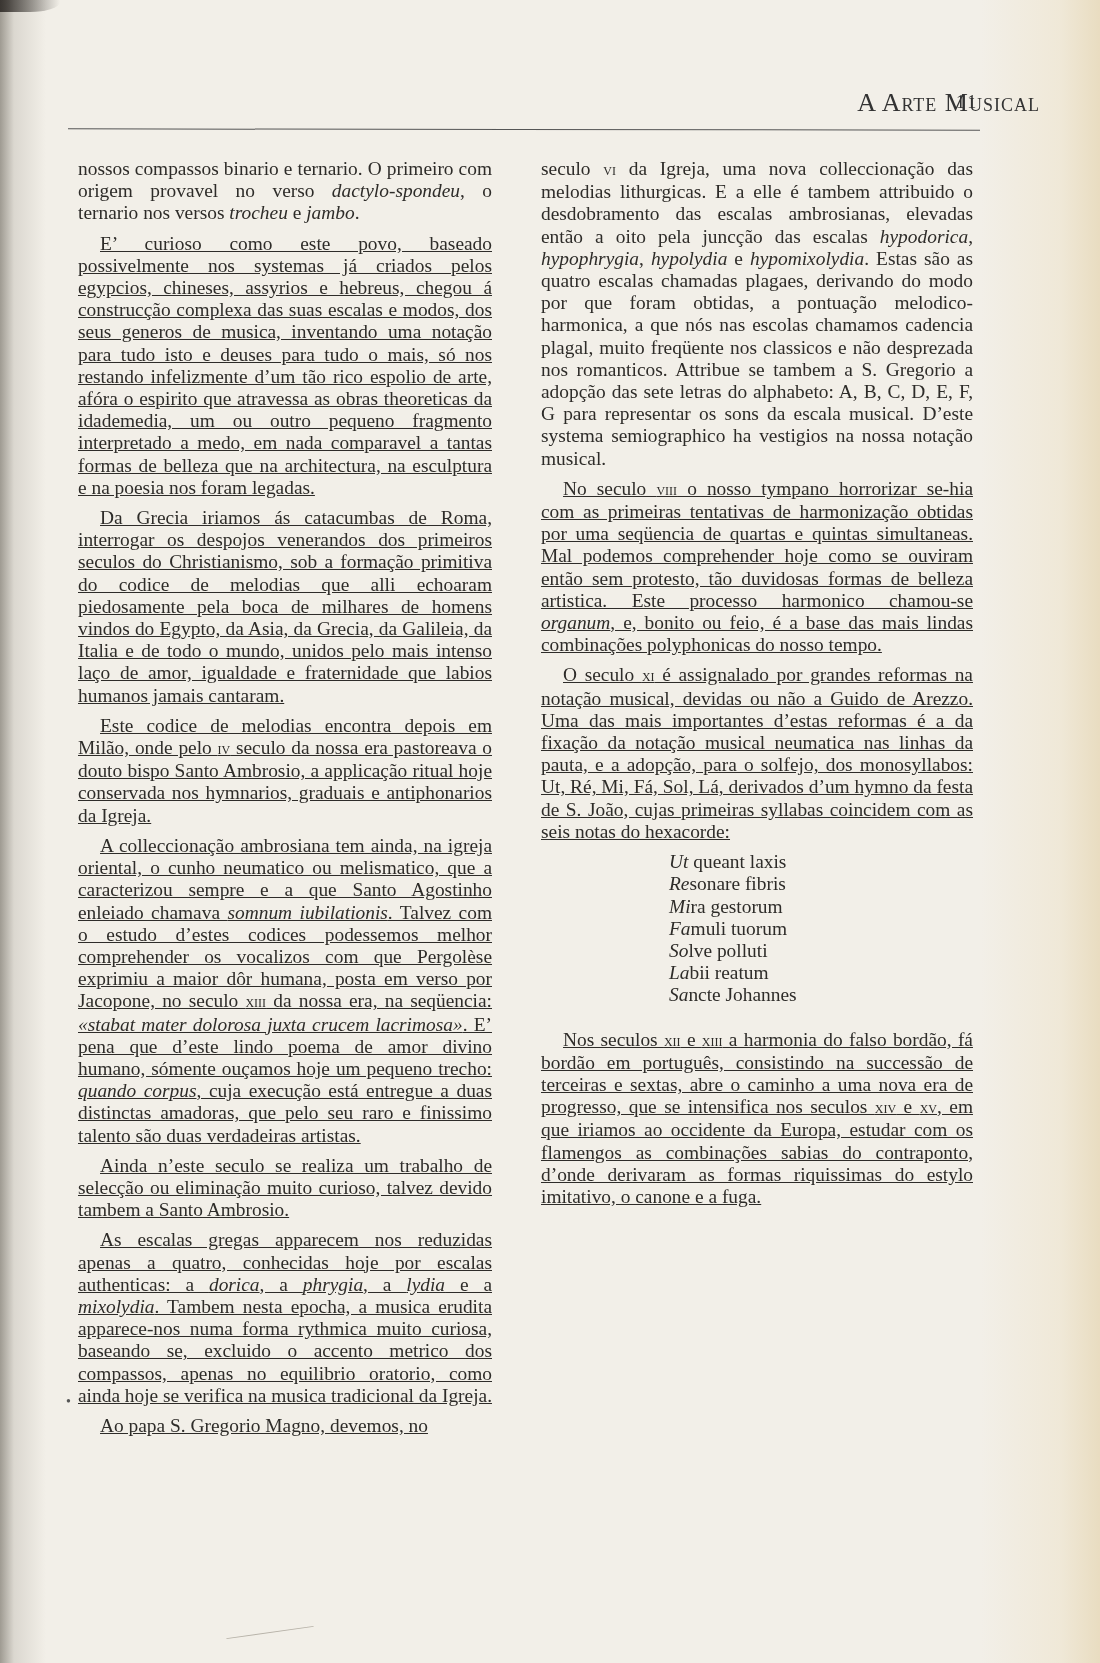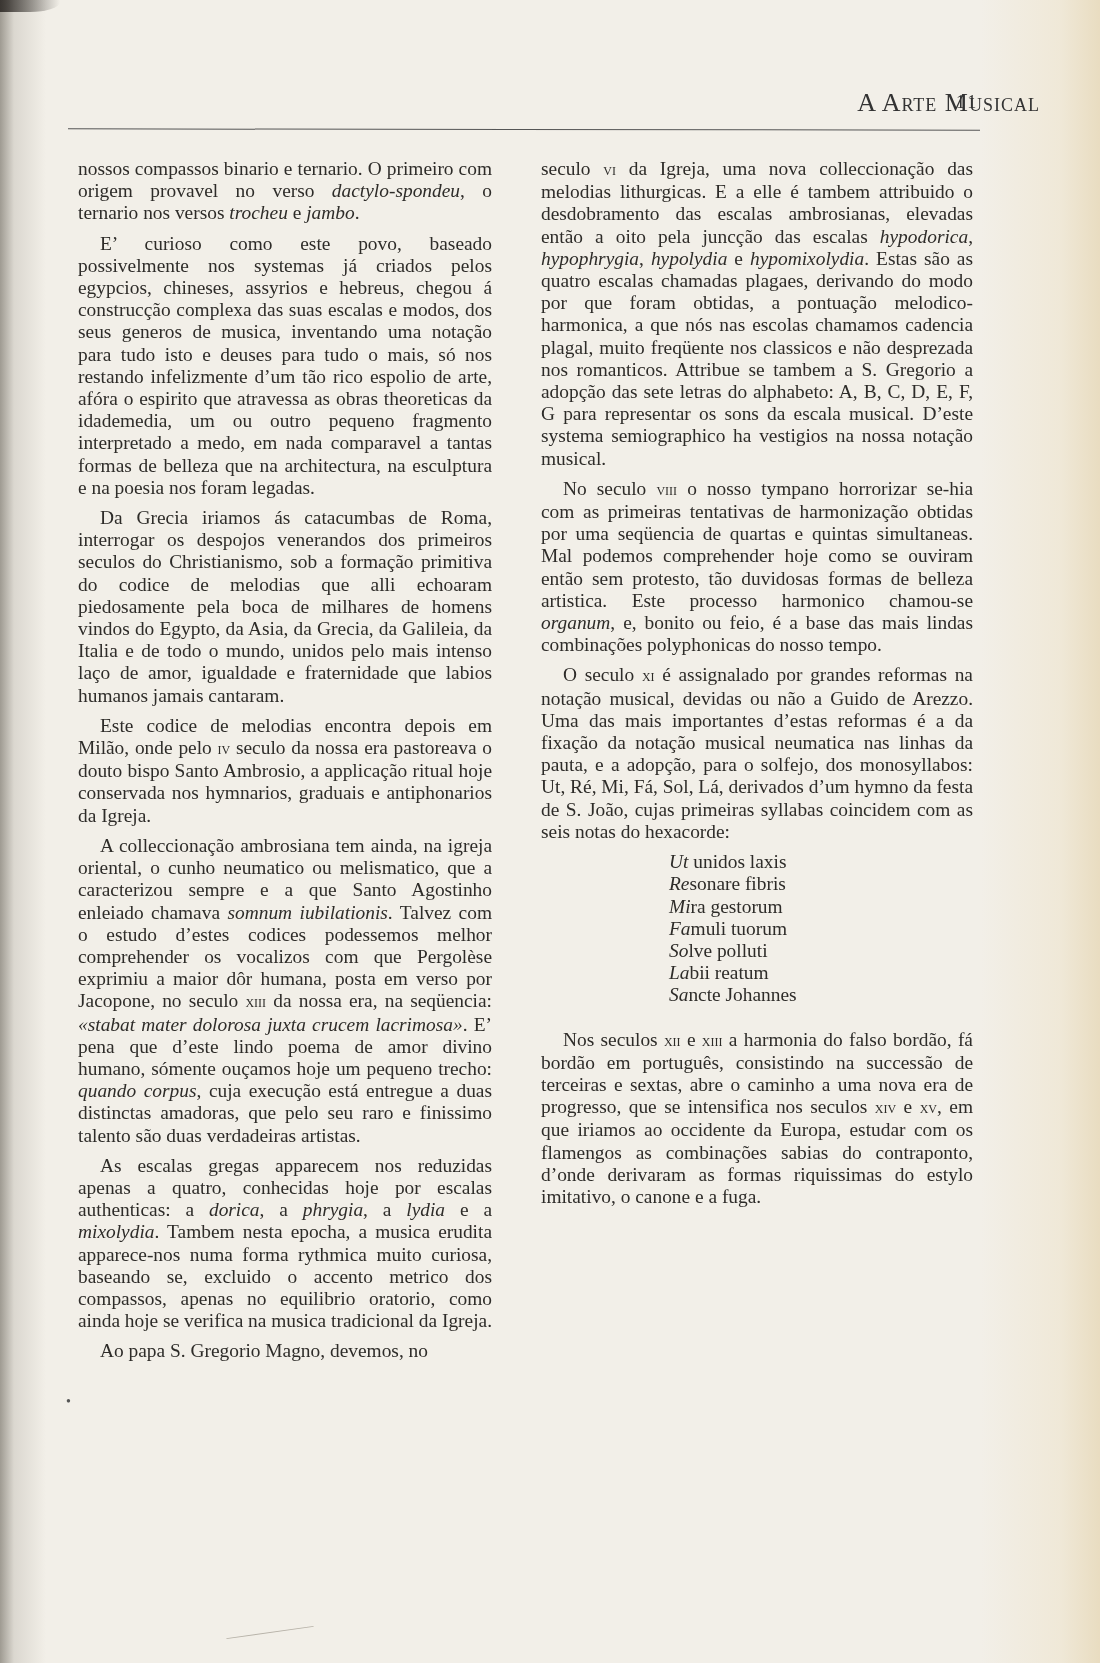--- a/index.html
+++ b/index.html
@@ -34,21 +34,21 @@
     border-top: 1.5px solid #555;
     transform: rotate(0.08deg);
   }
   .column {
     position: absolute; top: 150px; width: 430px;
     font-size: 19.4px; line-height: 22.2px; text-align: justify;
   }
   .col-left { left: 70px; }
   .col-right { left: 533px; width: 448px; }
   .column p { margin: 8px; }
-  .column p.indent { text-indent: 22px; }
+  .column p.indent { text-indent: 22px; text-decoration: underline; }
   .column em { font-style: italic; }
   .sc { font-variant: small-caps; font-size: 0.85em; }
   .hymn { margin: 0 0 22px 0; padding-left: 136px; }
   .hymn-line { display: block; line-height: 22.2px; }
   .hymn-line em { font-style: italic; }
   .mark-dot {
     position: absolute; left: 66px; top: 1394px; font-size: 14px; color: #555;
   }
   .pen-stroke {
     position: absolute; left: 226px; top: 1632px; width: 88px; height: 0;
@@ -64,32 +64,33 @@
   <div class="running-head">A Arte Musical</div>
   <div class="page-number">11</div>
   <div class="head-rule"></div>
 
   <div class="column col-left" id="col-left">
       <p><span>nossos compassos binario e ternario. O primeiro com origem provavel no verso </span><em>dactylo-spondeu</em><span>, o ternario nos versos </span><em>trocheu</em><span> e </span><em>jambo</em><span>.</span></p>
       <p class="indent"><span>E’ curioso como este povo, baseado possivelmente nos systemas já criados pelos egypcios, chineses, assyrios e hebreus, chegou á construcção complexa das suas escalas e modos, dos seus generos de musica, inventando uma notação para tudo isto e deuses para tudo o mais, só nos restando infelizmente d’um tão rico espolio de arte, afóra o espirito que atravessa as obras theoreticas da idademedia, um ou outro pequeno fragmento interpretado a medo, em nada comparavel a tantas formas de belleza que na architectura, na esculptura e na poesia nos foram legadas.</span></p>
       <p class="indent"><span>Da Grecia iriamos ás catacumbas de Roma, interrogar os despojos venerandos dos primeiros seculos do Christianismo, sob a formação primitiva do codice de melodias que alli echoaram piedosamente pela boca de milhares de homens vindos do Egypto, da Asia, da Grecia, da Galileia, da Italia e de todo o mundo, unidos pelo mais intenso laço de amor, igualdade e fraternidade que labios humanos jamais cantaram.</span></p>
       <p class="indent"><span>Este codice de melodias encontra depois em Milão, onde pelo </span><span class="sc">iv</span><span> seculo da nossa era pastoreava o douto bispo Santo Ambrosio, a applicação ritual hoje conservada nos hymnarios, graduais e antiphonarios da Igreja.</span></p>
       <p class="indent"><span>A colleccionação ambrosiana tem ainda, na igreja oriental, o cunho neumatico ou melismatico, que a caracterizou sempre e a que Santo Agostinho enleiado chamava </span><em>somnum iubilationis</em><span>. Talvez com o estudo d’estes codices podessemos melhor comprehender os vocalizos com que Pergolèse exprimiu a maior dôr humana, posta em verso por Jacopone, no seculo </span><span class="sc">xiii</span><span> da nossa era, na seqüencia: </span><em>«stabat mater dolorosa juxta crucem lacrimosa»</em><span>. E’ pena que d’este lindo poema de amor divino humano, sómente ouçamos hoje um pequeno trecho: </span><em>quando corpus</em><span>, cuja execução está entregue a duas distinctas amadoras, que pelo seu raro e finissimo talento são duas verdadeiras artistas.</span></p>
+      <p class="indent"><span>Ainda n’este seculo se realiza um trabalho de selecção ou eliminação muito curioso, talvez devido tambem a Santo Ambrosio.</span></p>
       <p class="indent"><span>As escalas gregas apparecem nos reduzidas apenas a quatro, conhecidas hoje por escalas authenticas: a </span><em>dorica</em><span>, a </span><em>phrygia</em><span>, a </span><em>lydia</em><span> e a </span><em>mixolydia</em><span>. Tambem nesta epocha, a musica erudita apparece-nos numa forma rythmica muito curiosa, baseando se, excluido o accento metrico dos compassos, apenas no equilibrio oratorio, como ainda hoje se verifica na musica tradicional da Igreja.</span></p>
       <p class="indent"><span>Ao papa S. Gregorio Magno, devemos, no</span></p>
     </div>
 
   <div class="column col-right">
     <div id="right-before">
         <p><span>seculo </span><span class="sc">vi</span><span> da Igreja, uma nova colleccionação das melodias lithurgicas. E a elle é tambem attribuido o desdobramento das escalas ambrosianas, elevadas então a oito pela juncção das escalas </span><em>hypodorica</em><span>, </span><em>hypophrygia</em><span>, </span><em>hypolydia</em><span> e </span><em>hypomixolydia</em><span>. Estas são as quatro escalas chamadas plagaes, derivando do modo por que foram obtidas, a pontuação melodico-harmonica, a que nós nas escolas chamamos cadencia plagal, muito freqüente nos classicos e não desprezada nos romanticos. Attribue se tambem a S. Gregorio a adopção das sete letras do alphabeto: A, B, C, D, E, F, G para representar os sons da escala musical. D’este systema semiographico ha vestigios na nossa notação musical.</span></p>
         <p class="indent"><span>No seculo </span><span class="sc">viii</span><span> o nosso tympano horrorizar se-hia com as primeiras tentativas de harmonização obtidas por uma seqüencia de quartas e quintas simultaneas. Mal podemos comprehender hoje como se ouviram então sem protesto, tão duvidosas formas de belleza artistica. Este processo harmonico chamou-se </span><em>organum</em><span>, e, bonito ou feio, é a base das mais lindas combinações polyphonicas do nosso tempo.</span></p>
         <p class="indent"><span>O seculo </span><span class="sc">xi</span><span> é assignalado por grandes reformas na notação musical, devidas ou não a Guido de Arezzo. Uma das mais importantes d’estas reformas é a da fixação da notação musical neumatica nas linhas da pauta, e a adopção, para o solfejo, dos monosyllabos: Ut, Ré, Mi, Fá, Sol, Lá, derivados d’um hymno da festa de S. João, cujas primeiras syllabas coincidem com as seis notas do hexacorde:</span></p>
       </div>
     <div class="hymn" id="hymn">
-        <span class="hymn-line"><em>Ut</em><span> unidos laxis</span></span>
+        <span class="hymn-line"><em>Ut</em><span> queant laxis</span></span>
         <span class="hymn-line"><em>Re</em><span>sonare fibris</span></span>
         <span class="hymn-line"><em>Mi</em><span>ra gestorum</span></span>
         <span class="hymn-line"><em>Fa</em><span>muli tuorum</span></span>
         <span class="hymn-line"><em>So</em><span>lve polluti</span></span>
         <span class="hymn-line"><em>La</em><span>bii reatum</span></span>
         <span class="hymn-line"><em>Sa</em><span>ncte Johannes</span></span>
       </div>
     <div id="right-after">
         <p class="indent"><span>Nos seculos </span><span class="sc">xii</span><span> e </span><span class="sc">xiii</span><span> a harmonia do falso bordão, fá bordão em português, consistindo na successão de terceiras e sextas, abre o caminho a uma nova era de progresso, que se intensifica nos seculos </span><span class="sc">xiv</span><span> e </span><span class="sc">xv</span><span>, em que iriamos ao occidente da Europa, estudar com os flamengos as combinações sabias do contraponto, d’onde derivaram as formas riquissimas do estylo imitativo, o canone e a fuga.</span></p>
       </div>

